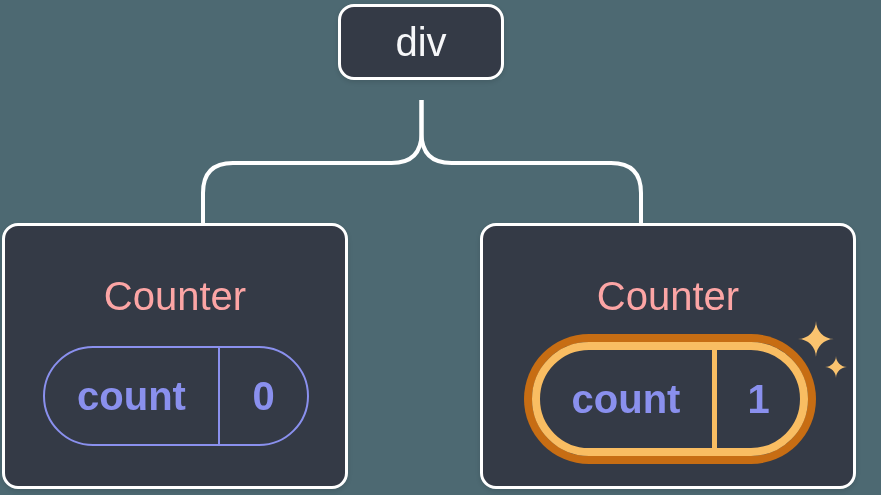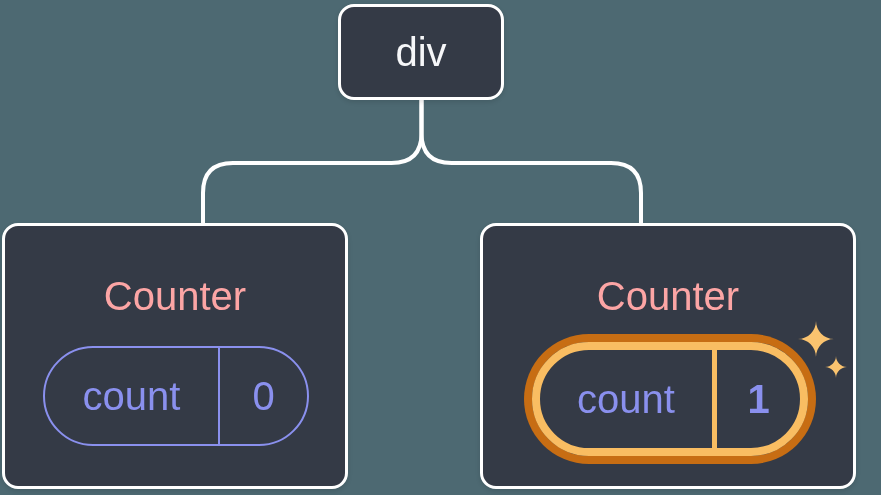--- a/index.html
+++ b/index.html
@@ -24,21 +24,21 @@
   .node {
     position: absolute;
     background: #343A46;
     border: 3.5px solid #FFFFFF;
     border-radius: 16px;
     box-shadow: 0 2px 5px rgba(0,0,0,0.12);
   }
 
   .node-root {
     left: 338px; top: 4px;
-    width: 166px; height: 96px;
+    width: 166px; height: 76px;
     display: flex;
     align-items: center;
     justify-content: center;
   }
 
   .node-label {
     color: #F6F7F9;
     font-size: 40px;
     font-weight: 500;
     line-height: 1;
@@ -103,21 +103,21 @@
   }
   .state-pill-highlight .pill-divider {
     width: 5px;
     background: #F9BD62;
   }
 
   .state-key, .state-value {
     color: #8A90EE;
     font-size: 40px;
     line-height: 1;
-    font-weight: 400;
+    font-weight: 700;
   }
   .state-value.bold { font-weight: 700; }
 
   .sparkles {
     position: absolute;
     left: 315px; top: 93px;
     width: 60px; height: 70px;
     pointer-events: none;
   }
 </style>

